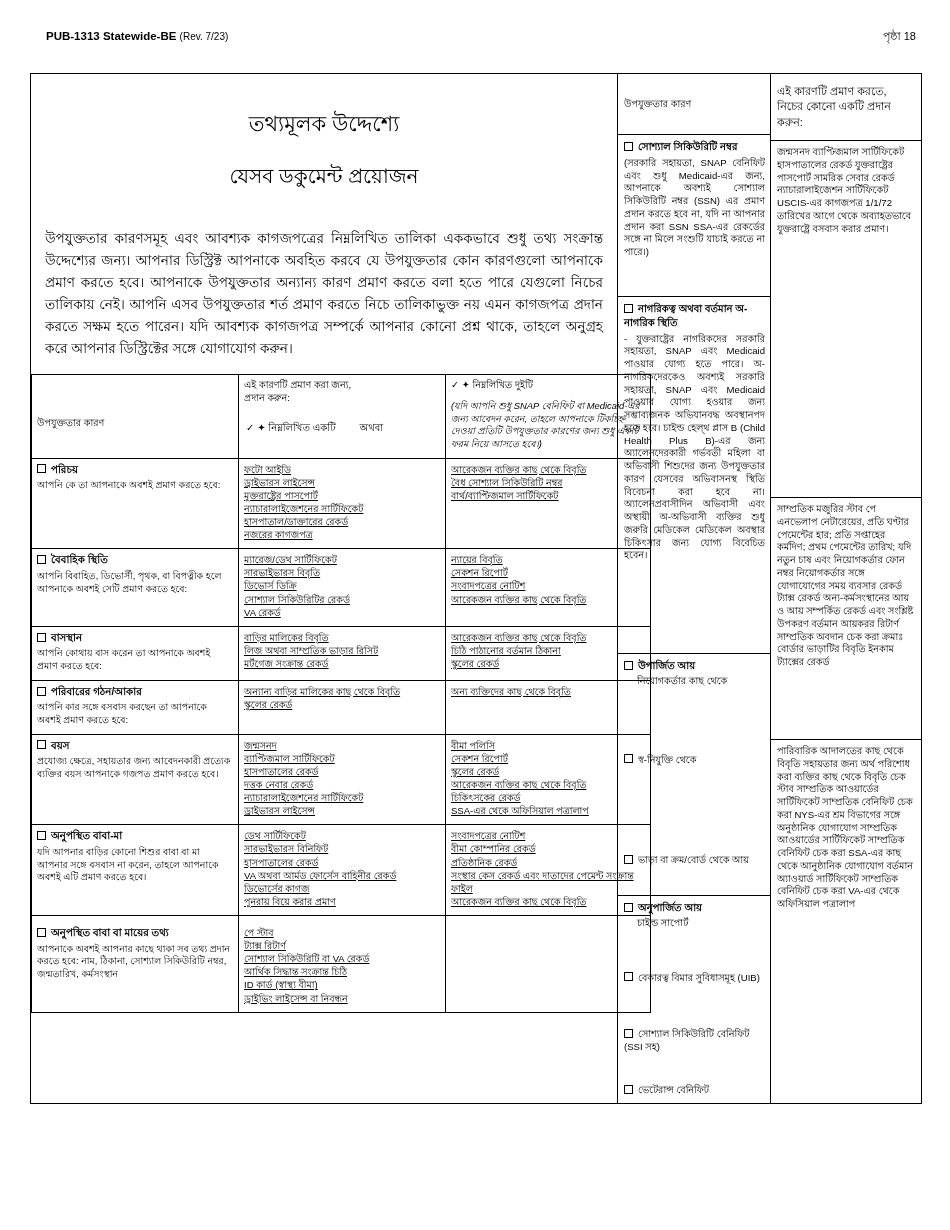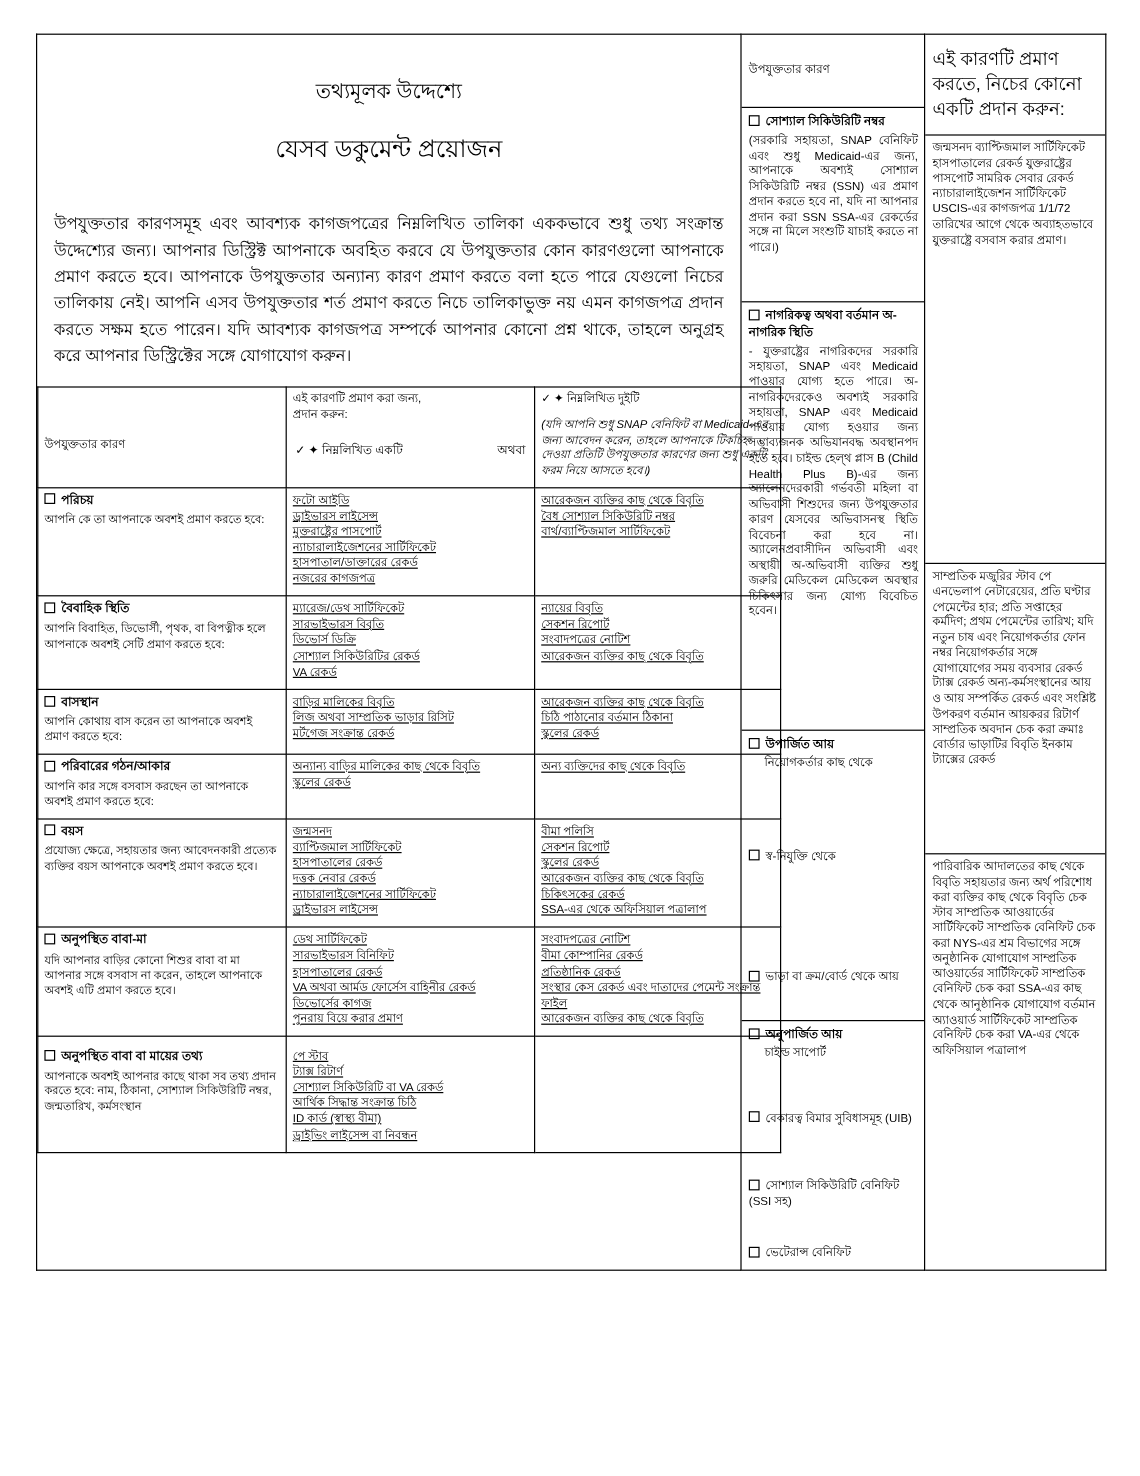--- a/index.html
+++ b/index.html
@@ -55,21 +55,21 @@
   
   .left-col { width: 586px; }
   .right-col-a { width: 152px; }
   .right-col-b { width: 150px; }
 
   .title-box {
     padding: 34px 16px 16px 16px;
     text-align: center;
   }
   .title-box .t1 {
-    font-size: 17px;
+    font-size: 21px;
     margin-bottom: 18px;
   }
   .title-box .t2 {
     font-size: 20px;
   }
   .intro {
     padding: 18px 14px 14px 14px;
     font-size: 13.6px;
     line-height: 1.62;
     text-align: justify;
@@ -100,23 +100,23 @@
     vertical-align: middle !important;
     padding-top: 22px !important;
   }
   .inner-head-2 {
     font-size: 10.5px;
     text-align: center;
   }
   .inner-head-2 .sub {
     margin-top: 16px;
     display: flex;
-    justify-content: space-between;
     font-size: 10px;
     padding: 0 2px;
+    gap: 24px;
   }
   .inner-head-3 {
     font-size: 10.5px;
     text-align: center;
   }
   .inner-head-3 .note {
     margin-top: 8px;
     font-size: 9.4px;
     text-align: left;
     line-height: 1.35;
@@ -154,21 +154,21 @@
   }
 
   
   .rhead {
     text-align: center;
     font-size: 11.5px;
     padding: 10px 6px 10px 6px !important;
     vertical-align: middle !important;
   }
   .rhead.b {
-    font-size: 15px;
+    font-size: 11px;
     line-height: 1.4;
   }
   .rcell {
     padding: 5px 5px 6px 6px !important;
     font-size: 9.4px;
     line-height: 1.4;
   }
   .rcell .rtitle {
     font-weight: bold;
     font-size: 10px;
@@ -185,20 +185,27 @@
     padding: 5px 5px 6px 6px !important;
     font-size: 9.4px;
     line-height: 1.4;
   }
 </style>
 </head>
 <body>
 
 <div class="page">
 
+  <div class="header">
+    <div class="left">
+      <span>PUB-1313 Statewide-BE</span>
+      <span class="rev">(Rev. 7/23)</span>
+    </div>
+    <div class="right">পৃষ্ঠা 18</div>
+  </div>
 
   <table class="main">
     <tbody>
         <tr>
 
       <td class="left-col">
 
         <div class="title-box">
           <div class="t1">তথ্যমূলক উদ্দেশ্যে</div>
           <div class="t2">যেসব ডকুমেন্ট প্রয়োজন</div>
@@ -307,21 +314,21 @@
             <td>
               <ul class="items">
                 <li>অন্য ব্যক্তিদের কাছ থেকে বিবৃতি</li>
               </ul>
             </td>
           </tr>
 
           <tr>
             <td class="reason-cell">
               <div class="rtitle"><span class="cb"></span><span>বয়স</span></div>
-              <div class="rdesc">প্রযোজ্য ক্ষেত্রে, সহায়তার জন্য আবেদনকারী প্রত্যেক ব্যক্তির বয়স আপনাকে অবশই প্রমাণ করতে হবে।</div>
+              <div class="rdesc">প্রযোজ্য ক্ষেত্রে, সহায়তার জন্য আবেদনকারী প্রত্যেক ব্যক্তির বয়স আপনাকে গজপত প্রমাণ করতে হবে।</div>
             </td>
             <td>
               <ul class="items">
                 <li>জন্মসনদ</li>
                 <li>ব্যাপ্টিজমাল সার্টিফিকেট</li>
                 <li>হাসপাতালের রেকর্ড</li>
                 <li>দত্তক নেবার রেকর্ড</li>
                 <li>ন্যাচারালাইজেশনের সার্টিফিকেট</li>
                 <li>ড্রাইভারস লাইসেন্স</li>
               </ul>

